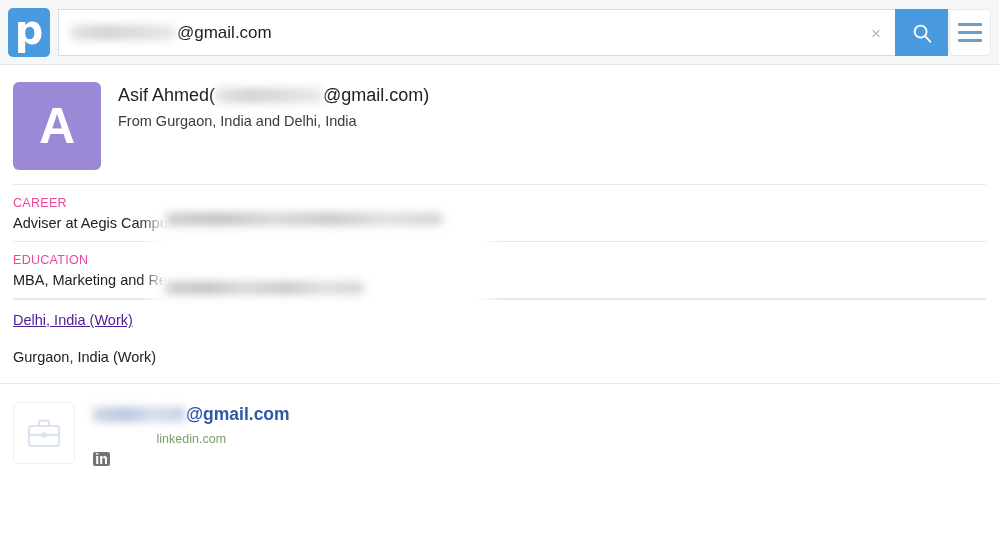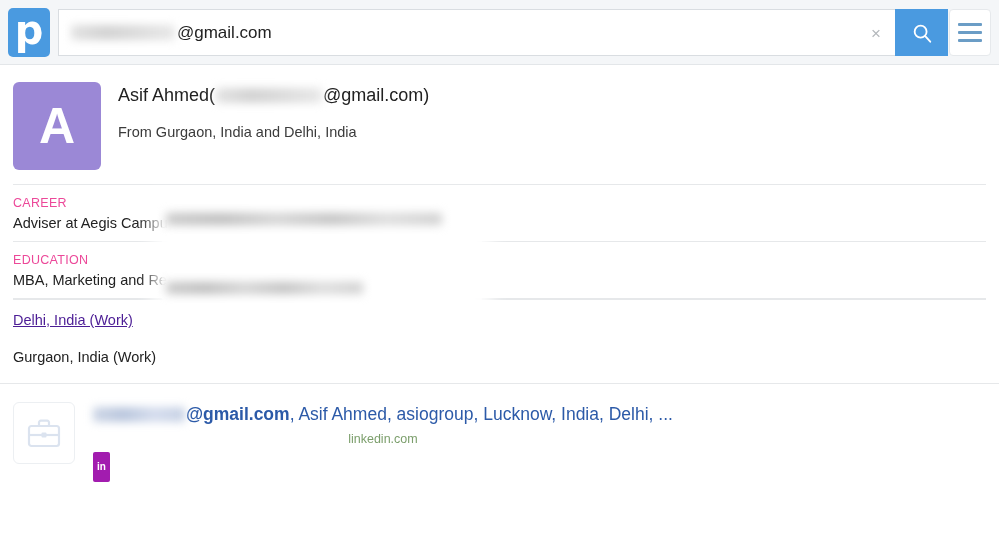--- a/index.html
+++ b/index.html
@@ -144,21 +144,21 @@
     font-weight: normal;
     color: #222222;
     display: flex;
     align-items: center;
     white-space: nowrap;
   }
   .profile-name .redact.name-email { width: 106px; height: 15px; margin: 0 1px; }
   .profile-sub {
     font-size: 14.5px;
     color: #3b3b3b;
-    margin-top: 18px;
+    margin-top: 7px;
   }
 
   
   .sections { position: relative; padding: 0 13px; }
   .divider {
     height: 1px;
     background: #e6e8ea;
     width: 973px;
   }
   .section { padding: 11px 0 10px 0; }
@@ -249,25 +249,25 @@
   .result-desc {
     font-size: 14px;
     color: #333333;
     margin-top: 6px;
     display: flex;
     align-items: center;
     gap: 7px;
   }
   .li-icon {
     width: 17px;
-    height: 30px;
-    background: #a21caf;
+    height: 14px;
+    background: #737373;
     border-radius: 2px;
     color: #ffffff;
-    font-size: 10px;
+    font-size: 14px;
     font-weight: bold;
     display: flex;
     align-items: center;
     justify-content: center;
     line-height: 1;
     flex: 0 0 auto;
   }
 </style>
 </head>
 <body>
@@ -349,20 +349,19 @@
       <rect x="2" y="8" width="30" height="20" rx="2.5"></rect>
       <path d="M12 8 V4.5 a1.8 1.8 0 0 1 1.8-1.8 h6.4 A1.8 1.8 0 0 1 22 4.5 V8"></path>
       <line x1="2" y1="17" x2="32" y2="17"></line>
       <rect x="14.5" y="14.5" width="5" height="5" rx="1" fill="#dbe3ef" stroke="none"></rect>
     </svg>
   </div>
   <div class="result-body">
     <div class="result-title">
       <span class="redact res-email"></span>
         <span class="bold">@gmail.com</span>
-        <span>, Asif Ahmed, asiogroup, Lucknow, India, Delhi, ...</span>
     </div>
     <div class="result-domain">linkedin.com</div>
     <div class="result-desc">
       <span class="li-icon">in</span>
     </div>
   </div>
 </div>
 
 </body></html>

